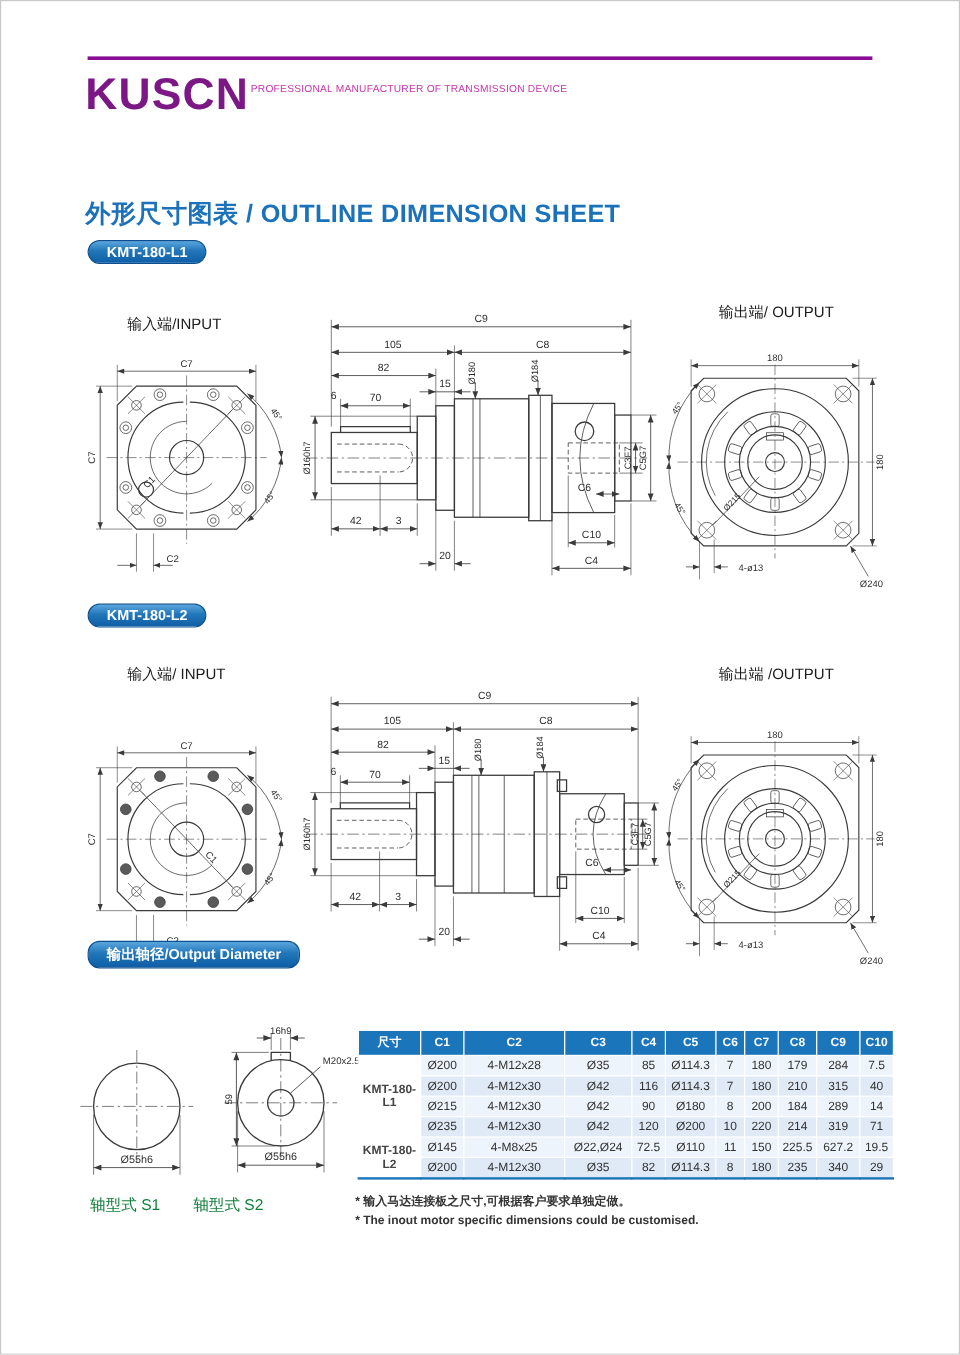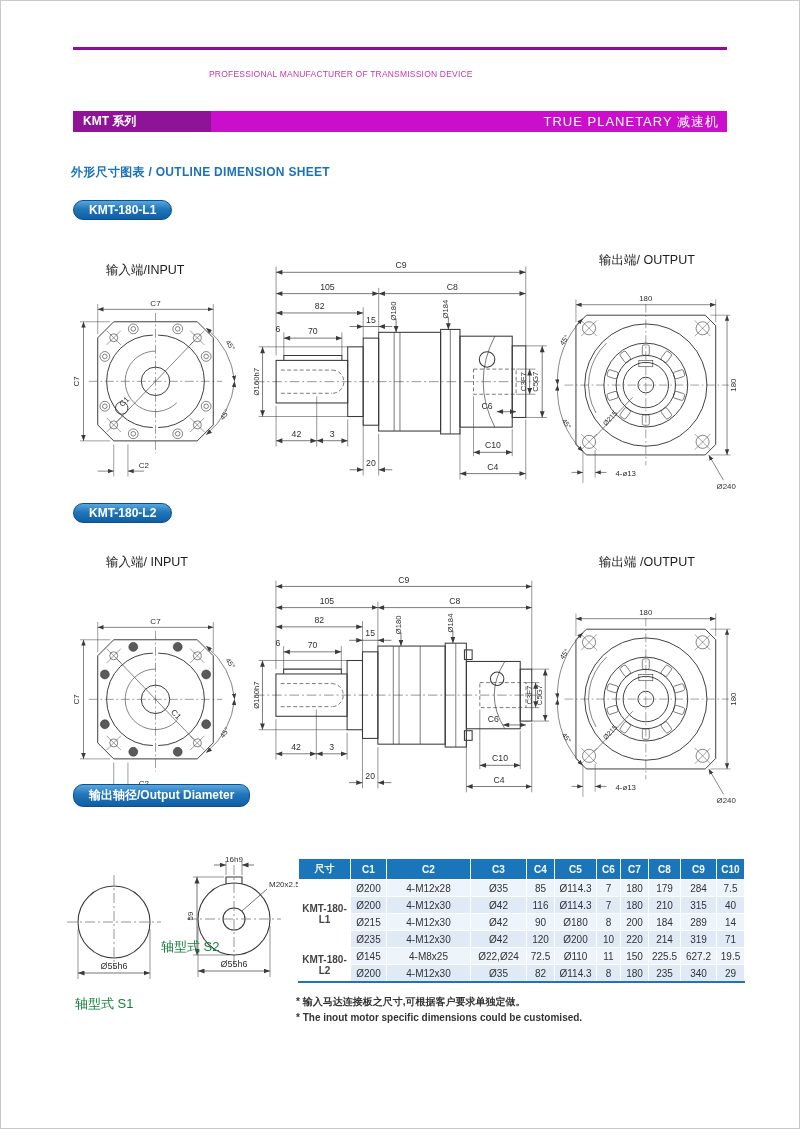--- a/index.html
+++ b/index.html
@@ -11,21 +11,21 @@
   .logo{position:absolute;left:70px;top:57px;font-size:37px;font-weight:bold;color:#7b1886;letter-spacing:1px;}
   .tagline{position:absolute;left:208px;top:64px;}
   .tagline-cn{font-size:16px;font-weight:bold;color:#bf17a3;letter-spacing:1px;}
   .tagline-en{font-size:8.5px;color:#c438ab;margin-top:4px;letter-spacing:0.2px;}
   .series-bar{position:absolute;left:72px;right:72px;top:110px;height:21px;display:flex;}
   .series-left{width:138px;background:#8f1397;color:#fff;font-size:12px;font-weight:bold;
                line-height:21px;padding-left:10px;box-sizing:border-box;}
   .series-right{flex:1;background:#cb0ecb;color:#fff;font-size:13px;line-height:21px;
                 text-align:right;padding-right:8px;letter-spacing:1px;}
 
-  .sheet-title{position:absolute;left:70px;top:163px;font-size:12px;font-weight:bold;color:#1b72ba;letter-spacing:0.3px;}
+  .sheet-title{position:absolute;left:70px;top:163px;font-size:21px;font-weight:bold;color:#1b72ba;letter-spacing:0.3px;}
 
   .badge{position:absolute;display:inline-block;padding:2px 15px;border-radius:10px;
          background:linear-gradient(180deg,#5aa6de 0%,#2176b9 45%,#0f5ea6 100%);
          color:#fff;font-size:12px;font-weight:bold;border:1px solid #0c4f8e;white-space:nowrap;}
   .badge-l1{left:72px;top:199px;}
   .badge-l2{left:72px;top:502px;}
   .badge-od{left:72px;top:783px;text-align:right;}
 
   .sec{position:absolute;left:0;width:800px;}
   .sec-l1{top:245px;height:260px;}
@@ -73,26 +73,23 @@
         <path d="M0 0 L6.5 2.5 L0 5 Z" fill="#3a3a3a"></path>
       </marker>
       <marker id="as" markerWidth="8" markerHeight="8" refX="0" refY="2.5" orient="auto" markerUnits="userSpaceOnUse">
         <path d="M6.5 0 L0 2.5 L6.5 5 Z" fill="#3a3a3a"></path>
       </marker>
     </defs>
   </svg>
 
   
   <div class="top-rule"></div>
+  <div class="logo">KUSCN</div>
   <div class="tagline">
     <div class="tagline-en">PROFESSIONAL MANUFACTURER OF TRANSMISSION DEVICE</div>
-  </div>
-  <div class="series-bar">
-    <div class="series-left">KMT 系列</div>
-    <div class="series-right">TRUE PLANETARY 减速机</div>
   </div>
 
   <div class="sheet-title">外形尺寸图表 / OUTLINE DIMENSION SHEET</div>
 
   <div class="badge badge-l1">KMT-180-L1</div>
 
   
   <div class="sec sec-l1">
     <div class="side-label" style="left:105px;top:6px;margin-top:10px;">输入端/INPUT</div>
     <div class="side-label" style="left:598px;top:6px;">输出端/ OUTPUT</div>
@@ -558,21 +555,21 @@
     <line class="ext" x1="80" y1="102" x2="44" y2="102"></line>
     <line class="dim" x1="48" y1="24" x2="48" y2="102"></line>
     <text class="dt dt8" transform="translate(44 63) rotate(-90)">59</text>
     <line class="ext" x1="49" y1="73" x2="49" y2="124"></line>
     <line class="ext" x1="121" y1="73" x2="121" y2="124"></line>
     <line class="dim" x1="49" y1="118" x2="121" y2="118"></line>
     <text class="dt" x="85" y="114">Ø55h6</text>
   </svg>
 
   <div class="shaft-label" style="left:74px;top:994px;">轴型式 S1</div>
-  <div class="shaft-label" style="left:160px;top:937px;text-align:center;">轴型式 S2</div>
+  <div class="shaft-label" style="left:160px;top:994px;text-align:center;">轴型式 S2</div>
 
   
   <table class="dim-table">
     <colgroup>
       <col style="width:52px">
         <col style="width:36px">
         <col style="width:84px">
         <col style="width:56px">
       <col style="width:28px">
         <col style="width:42px">

